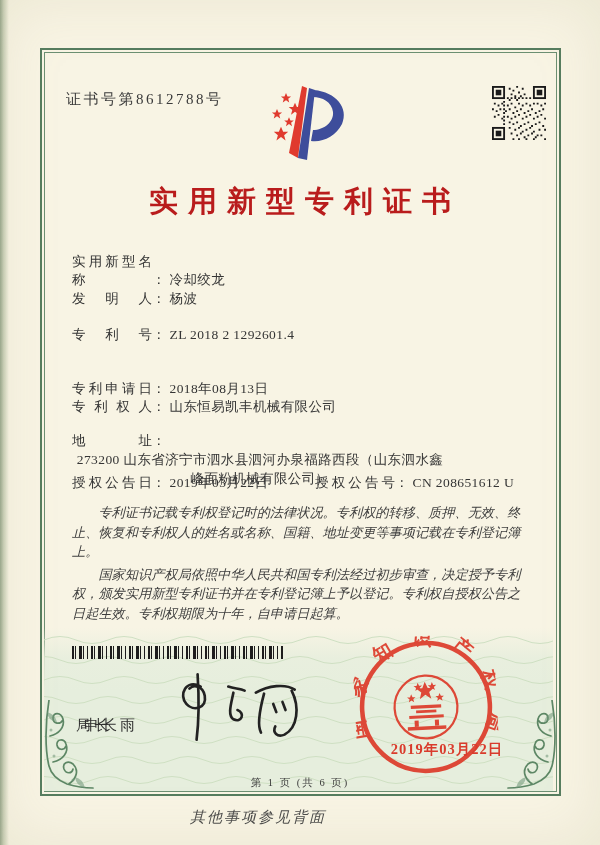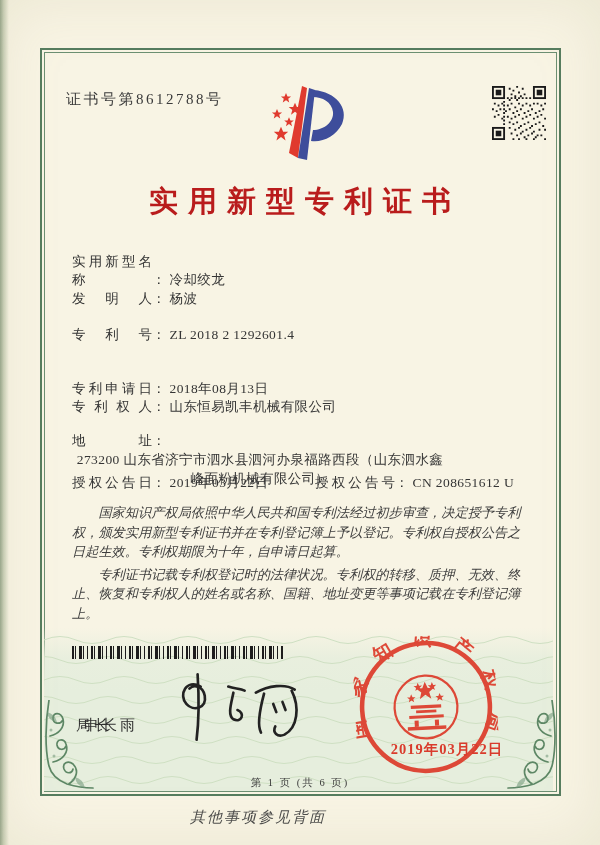--- a/index.html
+++ b/index.html
@@ -166,22 +166,22 @@
   <span class="flabel">地址</span><span class="fcolon">：</span><span class="fvalue wrap">273200 山东省济宁市泗水县泗河办泉福路西段（山东泗水鑫峰面粉机械有限公司）</span>
 </div>
 <div class="field-row" style="top:474px">
   <span class="flabel">授权公告日</span><span class="fcolon">：</span><span class="fvalue">2019年03月22日</span>
   <span class="grant-right">
     <span class="flabel">授权公告号</span><span class="fcolon">：</span><span class="fvalue">CN 208651612 U</span>
   </span>
 </div>
 
 <div class="body-text">
+  <p>专利证书记载专利权登记时的法律状况。专利权的转移、质押、无效、终止、恢复和专利权人的姓名或名称、国籍、地址变更等事项记载在专利登记簿上。</p>
   <p>国家知识产权局依照中华人民共和国专利法经过初步审查，决定授予专利权，颁发实用新型专利证书并在专利登记簿上予以登记。专利权自授权公告之日起生效。专利权期限为十年，自申请日起算。</p>
-  <p>专利证书记载专利权登记时的法律状况。专利权的转移、质押、无效、终止、恢复和专利权人的姓名或名称、国籍、地址变更等事项记载在专利登记簿上。</p>
 </div>
 
 <div class="barcode"></div>
 
 <div class="signoff-title">局长</div>
 <div class="signoff-name">申长雨</div>
 
 <svg class="signature" viewBox="0 0 135 72">
   <g stroke="#222" stroke-width="2.6" fill="none" stroke-linecap="round">
     <path d="M30 16 C16 8 8 24 16 33 C23 41 36 37 34 25 C32 15 23 14 19 18"></path>

